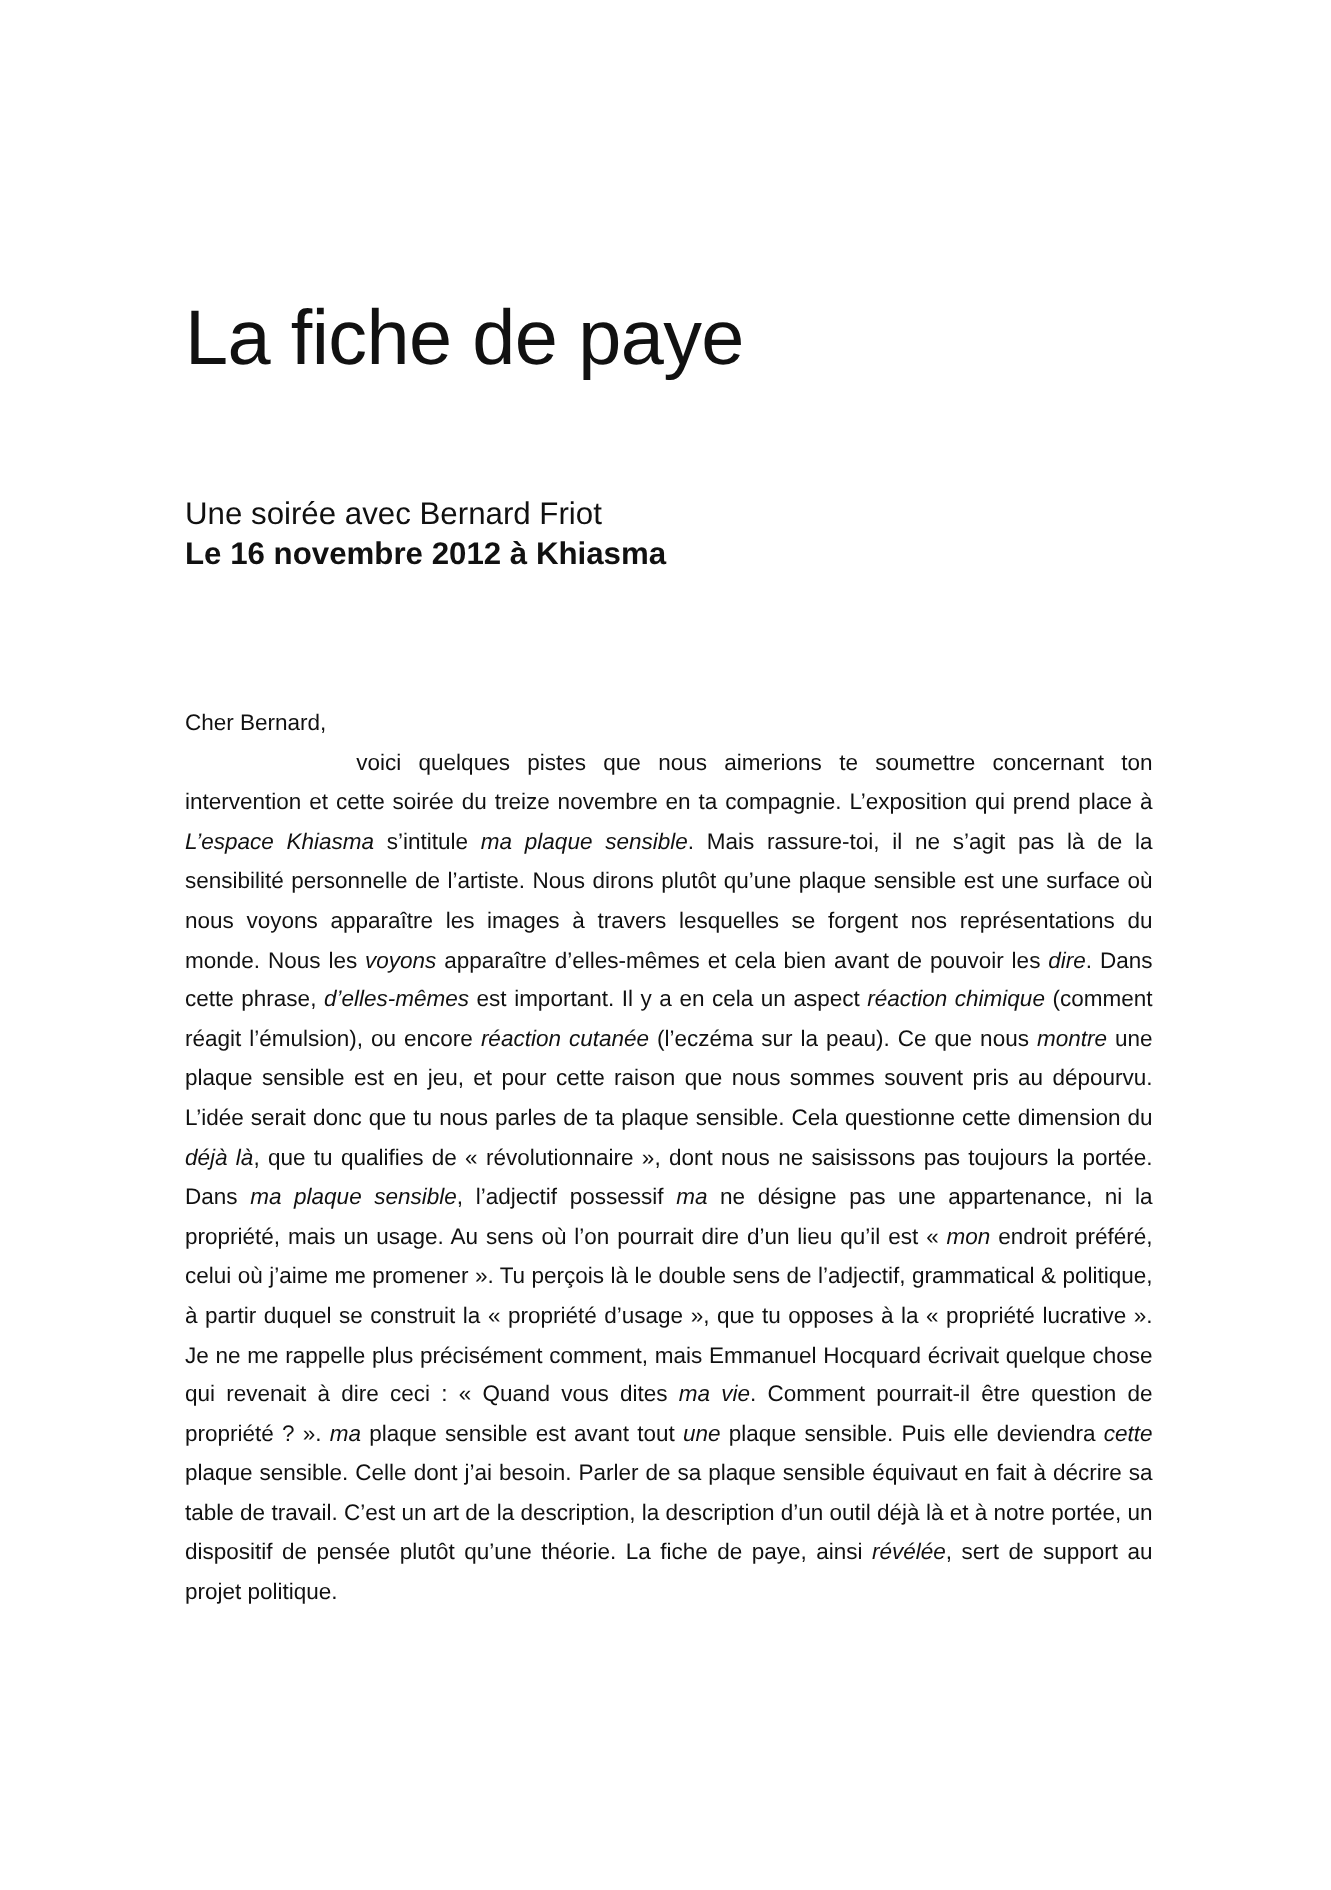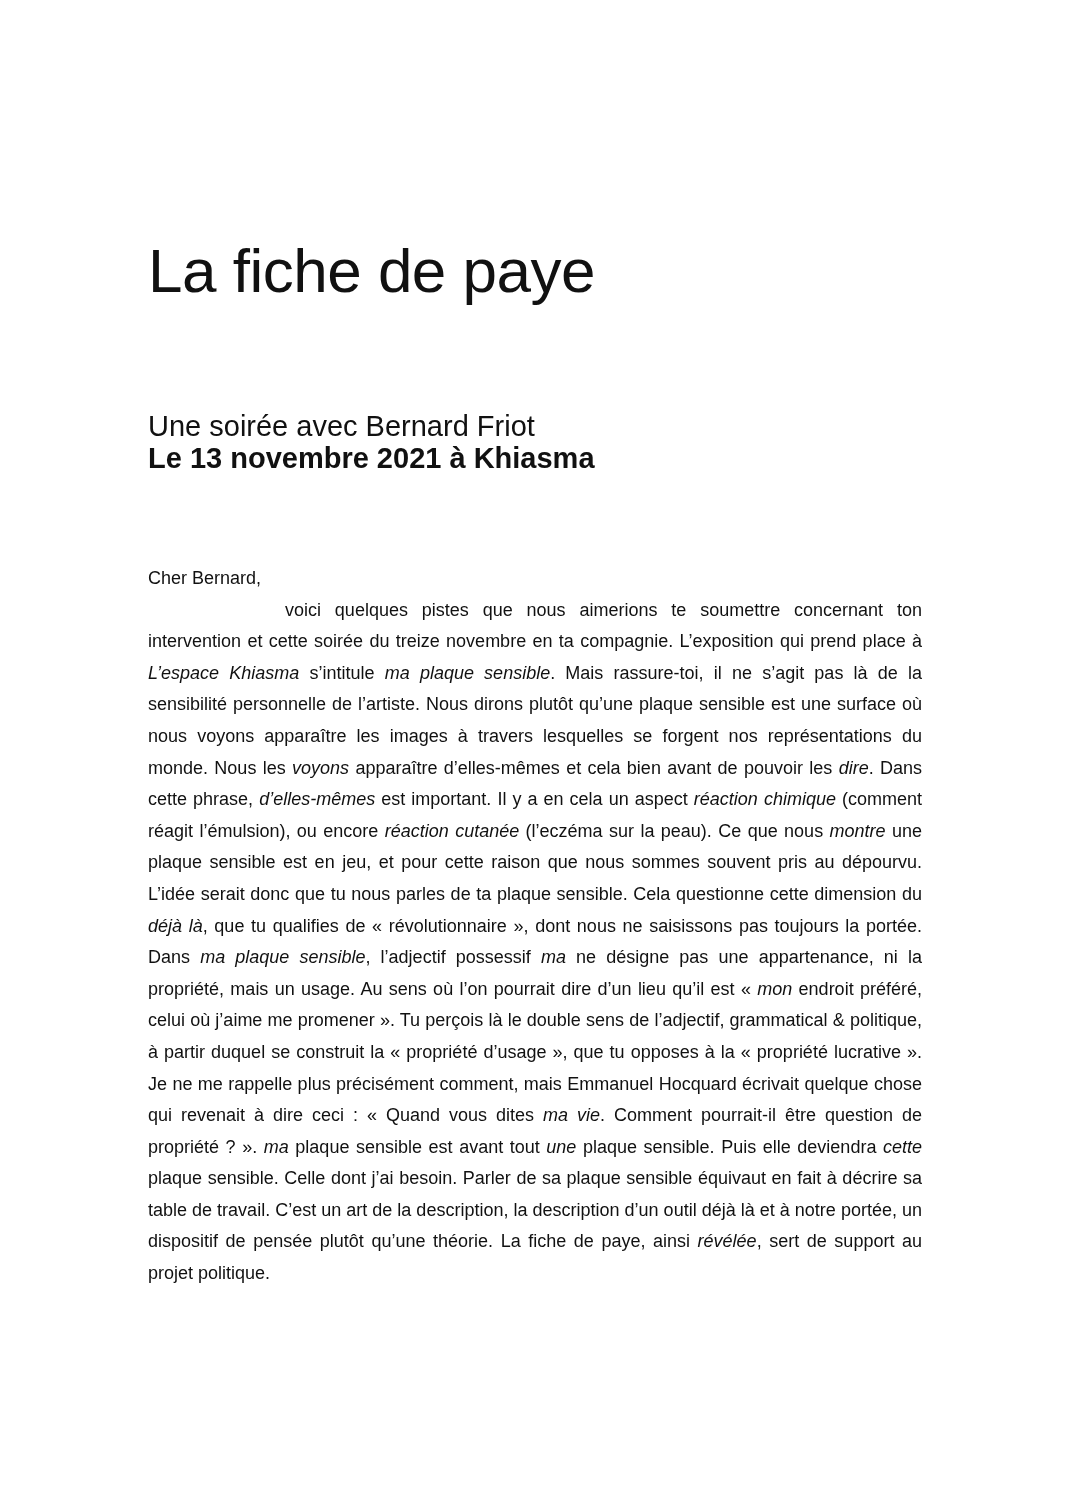--- a/index.html
+++ b/index.html
@@ -25,24 +25,24 @@
     top: 222px;
     left: 0;
     width: 100%;
     font-size: 62px;
     line-height: 66px;
     font-weight: 400;
     letter-spacing: -0.5px;
   }
   .subtitle-block {
     position: absolute;
-    top: 394px;
+    top: 379px;
     left: 0;
     width: 100%;
-    font-size: 29px;
+    font-size: 25px;
     line-height: 32px;
   }
   .subtitle-date { font-weight: 700; }
   .letter-block {
     position: absolute;
     top: 547px;
     left: 0;
     width: 100%;
     font-size: 18px;
     line-height: 31.6px;
@@ -58,21 +58,21 @@
 
 <div class="page">
   <div class="content">
 
     <div class="title-block">
       <div>La fiche de paye</div>
     </div>
 
     <div class="subtitle-block">
       <div class="subtitle">Une soirée avec Bernard Friot</div>
-      <div class="subtitle-date">Le 13 novembre 2021 à Khiasma</div>
+      <div class="subtitle-date">Le 16 novembre 2012 à Khiasma</div>
     </div>
 
     <div class="letter-block">
       <div class="salutation">Cher Bernard,</div>
       <p class="letter-paragraph"><span>voici quelques pistes que nous aimerions te soumettre concernant ton intervention et cette soirée du treize novembre en ta compagnie. L’exposition qui prend place à </span><i>L’espace Khiasma</i><span> s’intitule </span><i>ma plaque sensible</i><span>. Mais rassure-toi, il ne s’agit pas là de la sensibilité personnelle de l’artiste. Nous dirons plutôt qu’une plaque sensible est une surface où nous voyons apparaître les images à travers lesquelles se forgent nos représentations du monde. Nous les </span><i>voyons</i><span> apparaître d’elles-mêmes et cela bien avant de pouvoir les </span><i>dire</i><span>. Dans cette phrase, </span><i>d’elles-mêmes</i><span> est important. Il y a en cela un aspect </span><i>réaction chimique</i><span> (comment réagit l’émulsion), ou encore </span><i>réaction cutanée</i><span> (l’eczéma sur la peau). Ce que nous </span><i>montre</i><span> une plaque sensible est en jeu, et pour cette raison que nous sommes souvent pris au dépourvu. L’idée serait donc que tu nous parles de ta plaque sensible. Cela questionne cette dimension du </span><i>déjà là</i><span>, que tu qualifies de « révolutionnaire », dont nous ne saisissons pas toujours la portée. Dans </span><i>ma plaque sensible</i><span>, l’adjectif possessif </span><i>ma</i><span> ne désigne pas une appartenance, ni la propriété, mais un usage. Au sens où l’on pourrait dire d’un lieu qu’il est « </span><i>mon</i><span> endroit préféré, celui où j’aime me promener ». Tu perçois là le double sens de l’adjectif, grammatical &amp; politique, à partir duquel se construit la « propriété d’usage », que tu opposes à la « propriété lucrative ». Je ne me rappelle plus précisément comment, mais Emmanuel Hocquard écrivait quelque chose qui revenait à dire ceci : « Quand vous dites </span><i>ma vie</i><span>. Comment pourrait-il être question de propriété ? ». </span><i>ma</i><span> plaque sensible est avant tout </span><i>une</i><span> plaque sensible. Puis elle deviendra </span><i>cette</i><span> plaque sensible. Celle dont j’ai besoin. Parler de sa plaque sensible équivaut en fait à décrire sa table de travail. C’est un art de la description, la description d’un outil déjà là et à notre portée, un dispositif de pensée plutôt qu’une théorie. La fiche de paye, ainsi </span><i>révélée</i><span>, sert de support au projet politique.</span></p>
     </div>
 
   </div>
 </div>
 

